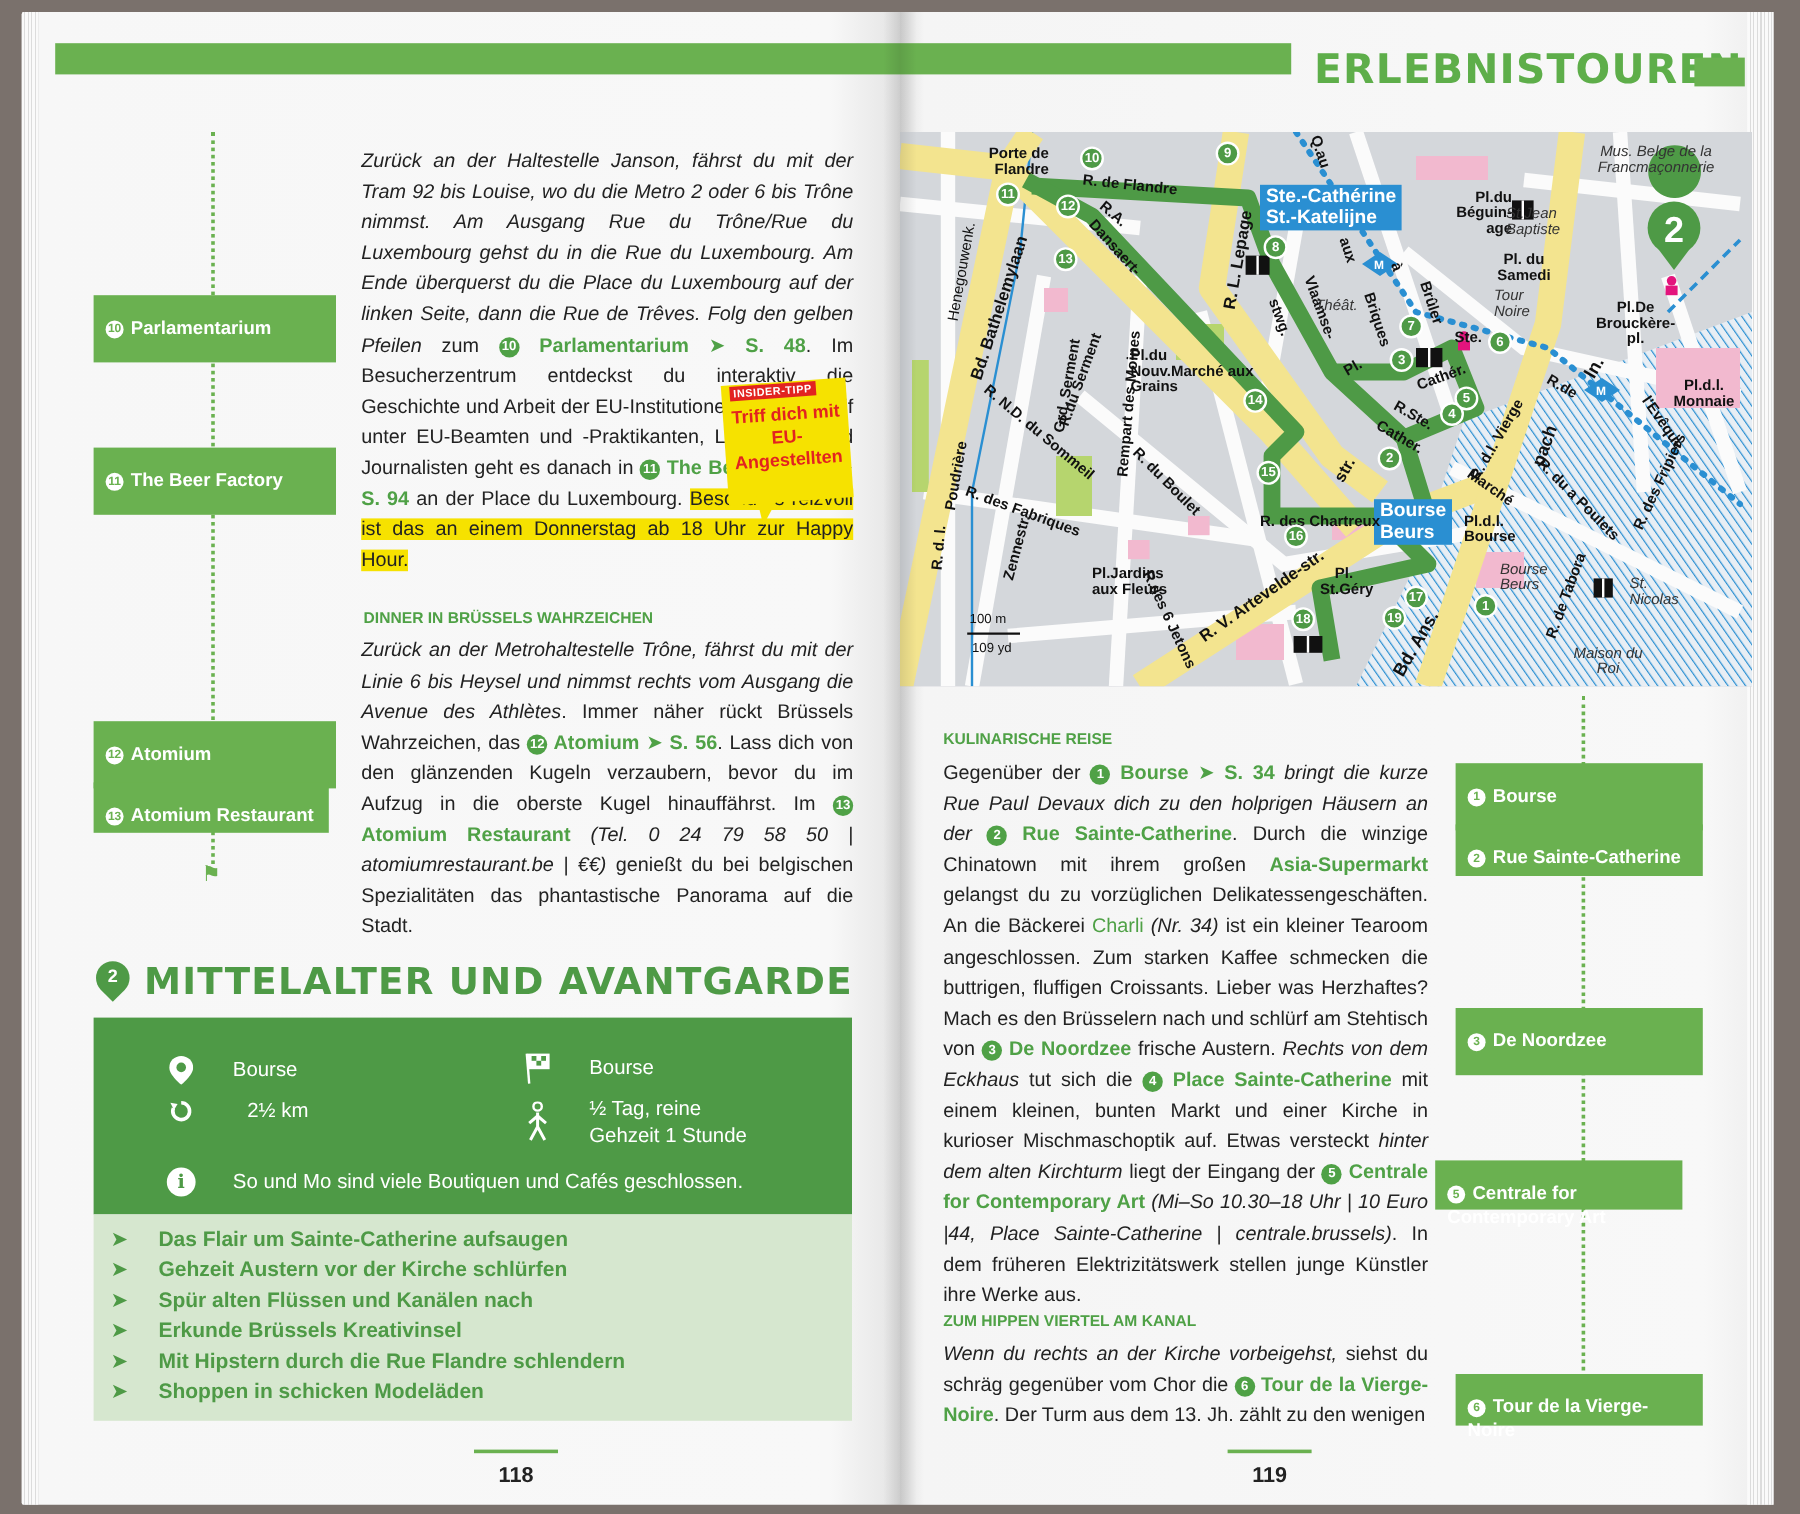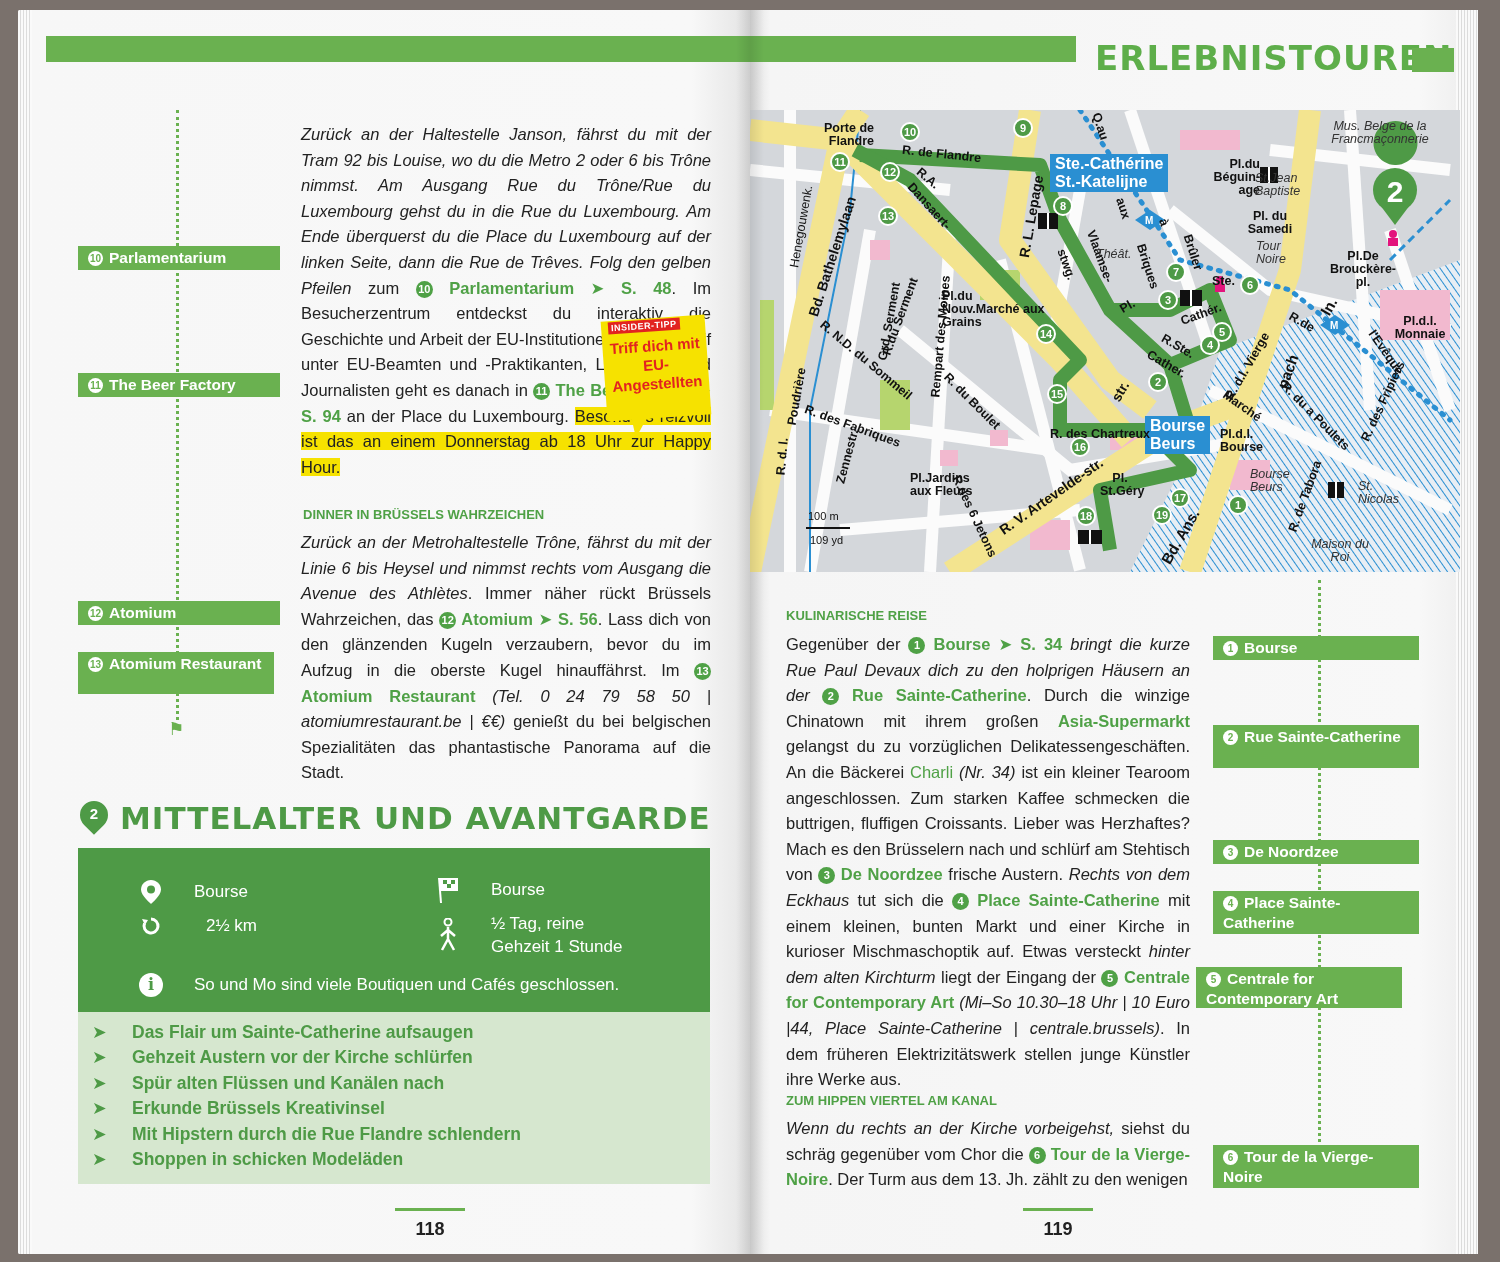--- a/index.html
+++ b/index.html
@@ -17,21 +17,21 @@
   .title-right { position: absolute; top: 28px; left: 345px; font-family: "DejaVu Sans", sans-serif;
     font-weight: bold; font-size: 34px; letter-spacing: 1px; color: #5eae4a; }
   .para { position: absolute; font-size: 16.5px; line-height: 25.6px; color: #222; text-align: justify; }
   .para i { font-style: italic; }
   .para .lk { color: #4fa146; font-weight: bold; }
   .num { display: inline-block; width: 17px; height: 17px; border-radius: 50%; background: #4fa146;
     color: #fff; font-size: 11px; font-weight: bold; text-align: center; line-height: 17px; vertical-align: 1px; }
   .hl { background: #f6e200; }
   .h-sub { position: absolute; font-weight: bold; color: #4fa146; font-size: 13px; }
   .stop { position: absolute; background: #6ab150; color: #fff; font-weight: bold; font-size: 15.5px;
-    padding: 2px 10px; line-height: 20px; }
+    padding: 18px 10px; line-height: 20px; }
   .stop .n { display: inline-block; width: 15px; height: 15px; border-radius: 50%; background: #fff;
     color: #6ab150; font-size: 10px; text-align: center; line-height: 15px; margin-right: 6px; vertical-align: 1px; }
   .dots { position: absolute; width: 0; border-left: 3px dotted #6ab150; }
   .tour-head { position: absolute; left: 62px; top: 790px; display: flex; align-items: center; }
   .tour-pin { width: 28px; height: 34px; position: relative; margin-right: 12px; }
   .tour-pin .drop { width: 28px; height: 28px; border-radius: 50% 50% 50% 0; transform: rotate(-45deg);
     background: #4e9a46; position: absolute; left: 0; top: 0; }
   .tour-pin span { position: absolute; left: 0; top: 4px; width: 28px; text-align: center; color: #fff;
     font-weight: bold; font-size: 15px; }
   .tour-title { font-family: "DejaVu Sans", sans-serif; font-weight: bold; font-size: 31px; color: #4e9a46; letter-spacing: 1px; }
@@ -315,21 +315,21 @@
       <div class="map-label it" style="left:346px; top:138px;">Théât.</div>
       <div class="map-label" style="left:362px; top:92px; transform:rotate(72deg);">aux</div>
       <div class="map-label" style="left:374px; top:150px; transform:rotate(72deg);">Briques</div>
       <div class="map-label" style="left:410px; top:106px; transform:rotate(72deg);">à</div>
       <div class="map-label" style="left:424px; top:136px; transform:rotate(72deg);">Brûler</div>
       <div class="map-label" style="left:336px; top:10px; transform:rotate(72deg);">Q.au</div>
       <div class="map-label" style="left:455px; top:48px; width:55px; white-space:normal; text-align:right;">Pl.du Béguin-age</div>
       <div class="map-label it" style="left:505px; top:62px; width:70px; white-space:normal;">St.Jean Baptiste</div>
       <div class="map-label it" style="left:560px; top:10px; width:140px; white-space:normal; text-align:center;">Mus. Belge de la Francmaçonnerie</div>
       <div class="map-label" style="left:490px; top:100px; width:60px; white-space:normal; text-align:center;">Pl. du Samedi</div>
-      <div class="map-label it" style="left:506px; top:130px; width:50px; white-space:normal;font-style:italic;">Tour Noire</div>
+      <div class="map-label it" style="left:495px; top:130px; width:50px; white-space:normal;font-style:italic;">Tour Noire</div>
       <div class="map-label" style="left:578px; top:140px; width:70px; white-space:normal; text-align:center;">Pl.De Brouckère-pl.</div>
       <div class="map-label" style="left:462px; top:165px;">Ste.</div>
       <div class="map-label" style="left:430px; top:198px; transform:rotate(-20deg);">Cathér.</div>
       <div class="map-label" style="left:370px; top:190px; transform:rotate(-30deg);">Pl.</div>
       <div class="map-label" style="left:410px; top:230px; transform:rotate(30deg);">R.Ste.</div>
       <div class="map-label" style="left:395px; top:248px; transform:rotate(30deg);">Cather.</div>
       <div class="map-label" style="left:538px; top:206px; transform:rotate(30deg);">R.de</div>
       <div class="map-label" style="left:570px; top:190px; transform:rotate(-60deg); font-size:15px;">ln.</div>
       <div class="map-label" style="left:610px; top:236px; transform:rotate(55deg);">l'Evêque</div>
       <div class="map-label" style="left:640px; top:205px; width:60px; white-space:normal; text-align:center;">Pl.d.l. Monnaie</div>
@@ -381,28 +381,25 @@
       <div class="mnum" style="left:320px; top:327px;">16</div>
       <div class="mnum" style="left:420px; top:378px;">17</div>
       <div class="mnum" style="left:326px; top:396px;">18</div>
       <div class="mnum" style="left:402px; top:395px;">19</div>
     </div>
 
     <div class="dots" style="left:568px; top:570px; height:580px;"></div>
     <div class="stop" style="left:463px; top:626px; width:206px;">
       <span class="n">1</span><span>Bourse</span>
     </div>
-    <div class="stop" style="left:463px; top:677px; width:206px; height:43px;margin-top:38px;">
+    <div class="stop" style="left:463px; top:677px; width:206px; height:43px;">
       <span class="n">2</span><span>Rue Sainte-Catherine</span>
     </div>
     <div class="stop" style="left:463px; top:830px; width:206px;">
       <span class="n">3</span><span>De Noordzee</span>
-    </div>
-    <div class="stop" style="left:463px; top:881px; width:206px; height:43px;">
-      <span class="n">4</span><span>Place Sainte-Catherine</span>
     </div>
     <div class="stop" style="left:446px; top:957px; width:206px; height:41px;">
       <span class="n">5</span><span>Centrale for Contemporary Art</span>
     </div>
     <div class="stop" style="left:463px; top:1135px; width:206px; height:43px;">
       <span class="n">6</span><span>Tour de la Vierge-Noire</span>
     </div>
 
     <div class="h-sub" style="left:36px; top:598px;">KULINARISCHE REISE</div>
     <div class="para" style="left:36px; top:622px; width:404px;">

